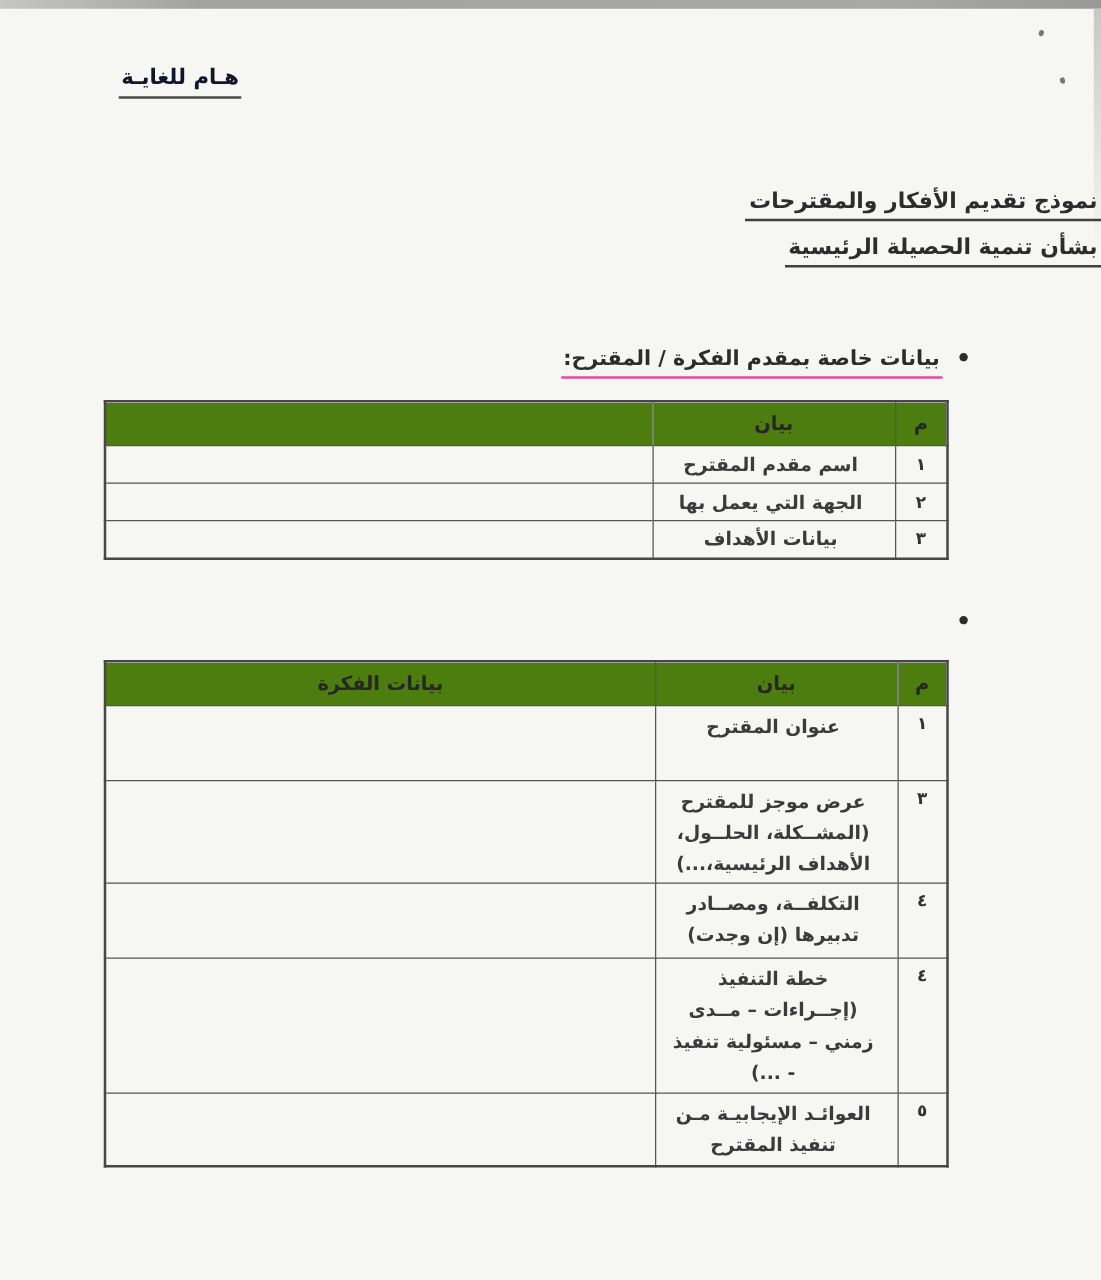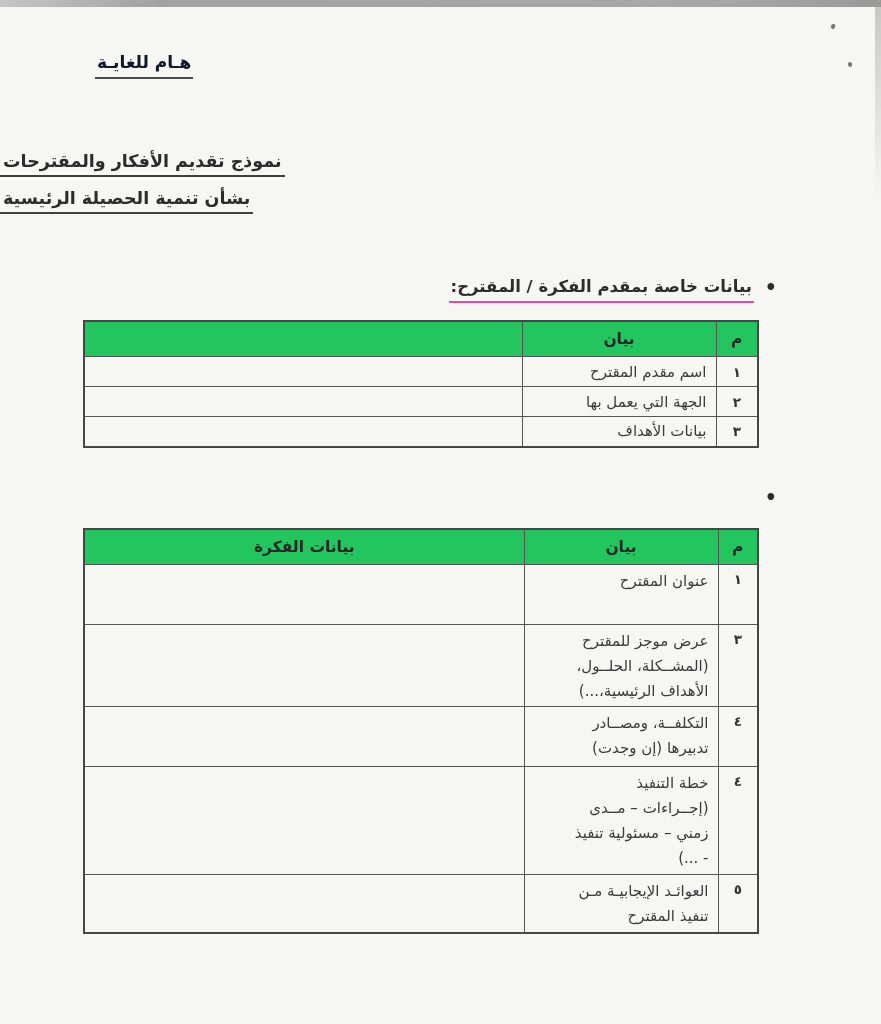--- a/index.html
+++ b/index.html
@@ -33,21 +33,21 @@
     position: absolute; left: 95px; top: 52px;
     direction: rtl;
     font-size: 17px; font-weight: bold; color: #0f172a;
     border-bottom: 2px solid #4a4a4a;
     padding: 0 2px 5px 2px;
     letter-spacing: .5px;
   }
 
   .title-block {
     position: absolute; left: 0; top: 151px; width: 881px;
-    text-align: left; direction: rtl;
+    text-align: right; direction: rtl;
   }
   .title-line { margin-bottom: 11px; }
   .title-line > span {
     display: inline-block;
     font-size: 17.5px; font-weight: bold; color: #2c2c2c;
     border-bottom: 2px solid #404040;
     padding: 0 3px 4px 3px;
   }
 
   .section-heading {
@@ -73,33 +73,33 @@
     border-collapse: collapse;
     table-layout: fixed;
     direction: rtl;
     border: 2px solid #474747;
   }
   .doc-table th, .doc-table td {
     border: 1px solid #555553;
     overflow: hidden;
   }
   .doc-table thead th {
-    background: #22c55e;
+    background: #4d7c0f;
     font-size: 15.5px; font-weight: bold; color: #262626;
     text-align: center;
     height: 32px;
   }
   .doc-table td.num-cell {
     text-align: center;
     font-size: 13.5px; font-weight: bold; color: #333;
   }
   .doc-table td.label-cell {
-    text-align: right;
+    text-align: center;
     padding: 2px 9px 2px 4px;
-    font-size: 15px; font-weight: normal; color: #3b3b3b;
+    font-size: 15px; font-weight: bold; color: #3b3b3b;
     line-height: 25px;
     white-space: pre-line;
   }
   .doc-table td.value-cell { background: transparent; }
 
   table.table-1 { top: 320px; }
   .table-1 tbody tr { height: 30px; }
   .table-1 td.label-cell { line-height: 20px; }
 
   table.table-2 { top: 528px; }

